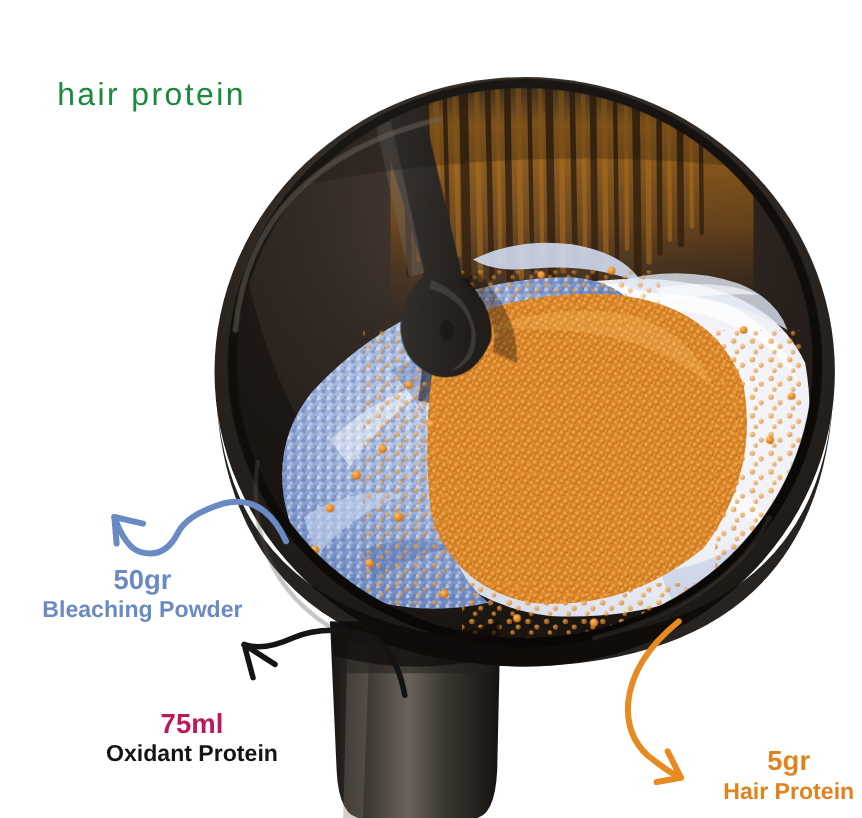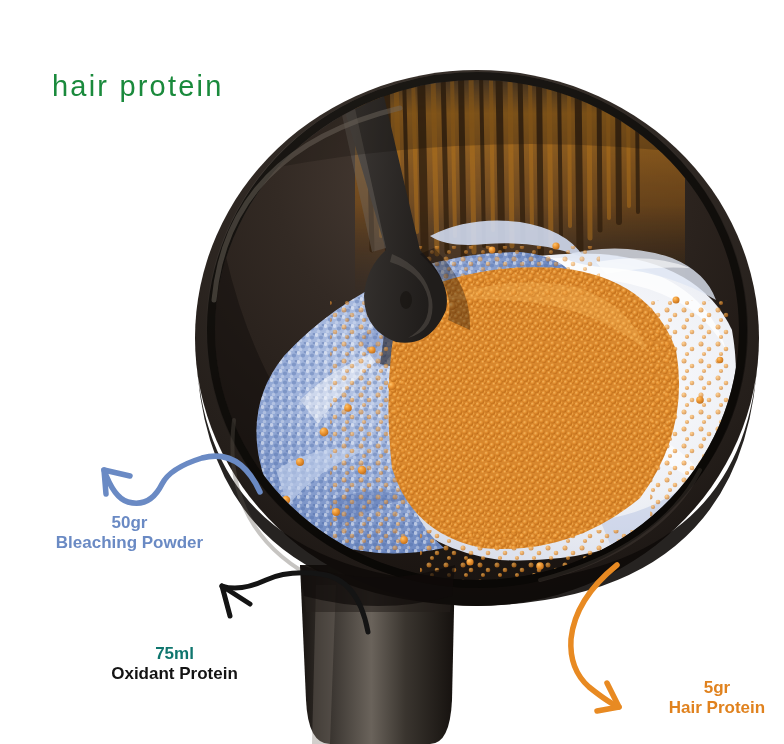--- a/index.html
+++ b/index.html
@@ -21,22 +21,22 @@
   .heading .line2 {
     font-size:30px; font-weight:700; letter-spacing:-0.3px;
     line-height:1.08; margin-top:4px; white-space:nowrap;
   }
 
   
   .bowl-wrap { position:absolute; left:0; top:0; width:784px; height:744px; z-index:10; }
 
   
   .callout { position:absolute; text-align:center; z-index:50; white-space:nowrap; }
-  .callout .amount { font-size:17px; font-weight:700; line-height:1.15; }
-  .callout .name   { font-size:17px; font-weight:700; line-height:1.2; }
+  .callout .amount { font-size:25px; font-weight:700; line-height:1.15; }
+  .callout .name   { font-size:21px; font-weight:700; line-height:1.2; }
 
   .callout-bleach  { left:22px;  top:513px; width:215px; }
   .callout-oxidant { left:62px;  top:644px; width:225px; }
   .callout-protein { left:643px; top:678px; width:148px; }
 
   .arrow-svg { position:absolute; z-index:45; overflow:visible; }
   .arrow-bleach  { left:90px;  top:440px; }
   .arrow-oxidant { left:200px; top:560px; }
   .arrow-protein { left:555px; top:565px; }
 </style>
@@ -312,21 +312,21 @@
     <path d="M62 0 Q20 34 16 74 Q14 104 34 122 Q54 138 64 142" fill="none" stroke="#e88a22" stroke-width="5.5" stroke-linecap="round"></path>
     <path d="M64 142 L42 146 M64 142 L52 118" fill="none" stroke="#e88a22" stroke-width="5.5" stroke-linecap="round"></path>
   </svg>
 
   <div class="callout callout-bleach">
     <div class="amount" style="color:#6a8ac4">50gr</div>
     <div class="name" style="color:#6a8ac4">Bleaching Powder</div>
   </div>
 
   <div class="callout callout-oxidant">
-    <div class="amount" style="color:#0f766e">75ml</div>
+    <div class="amount" style="color:#be185d">75ml</div>
     <div class="name" style="color:#141414">Oxidant Protein</div>
   </div>
 
   <div class="callout callout-protein">
     <div class="amount" style="color:#e0821e">5gr</div>
     <div class="name" style="color:#e0821e">Hair Protein</div>
   </div>
 
 </div>
 

